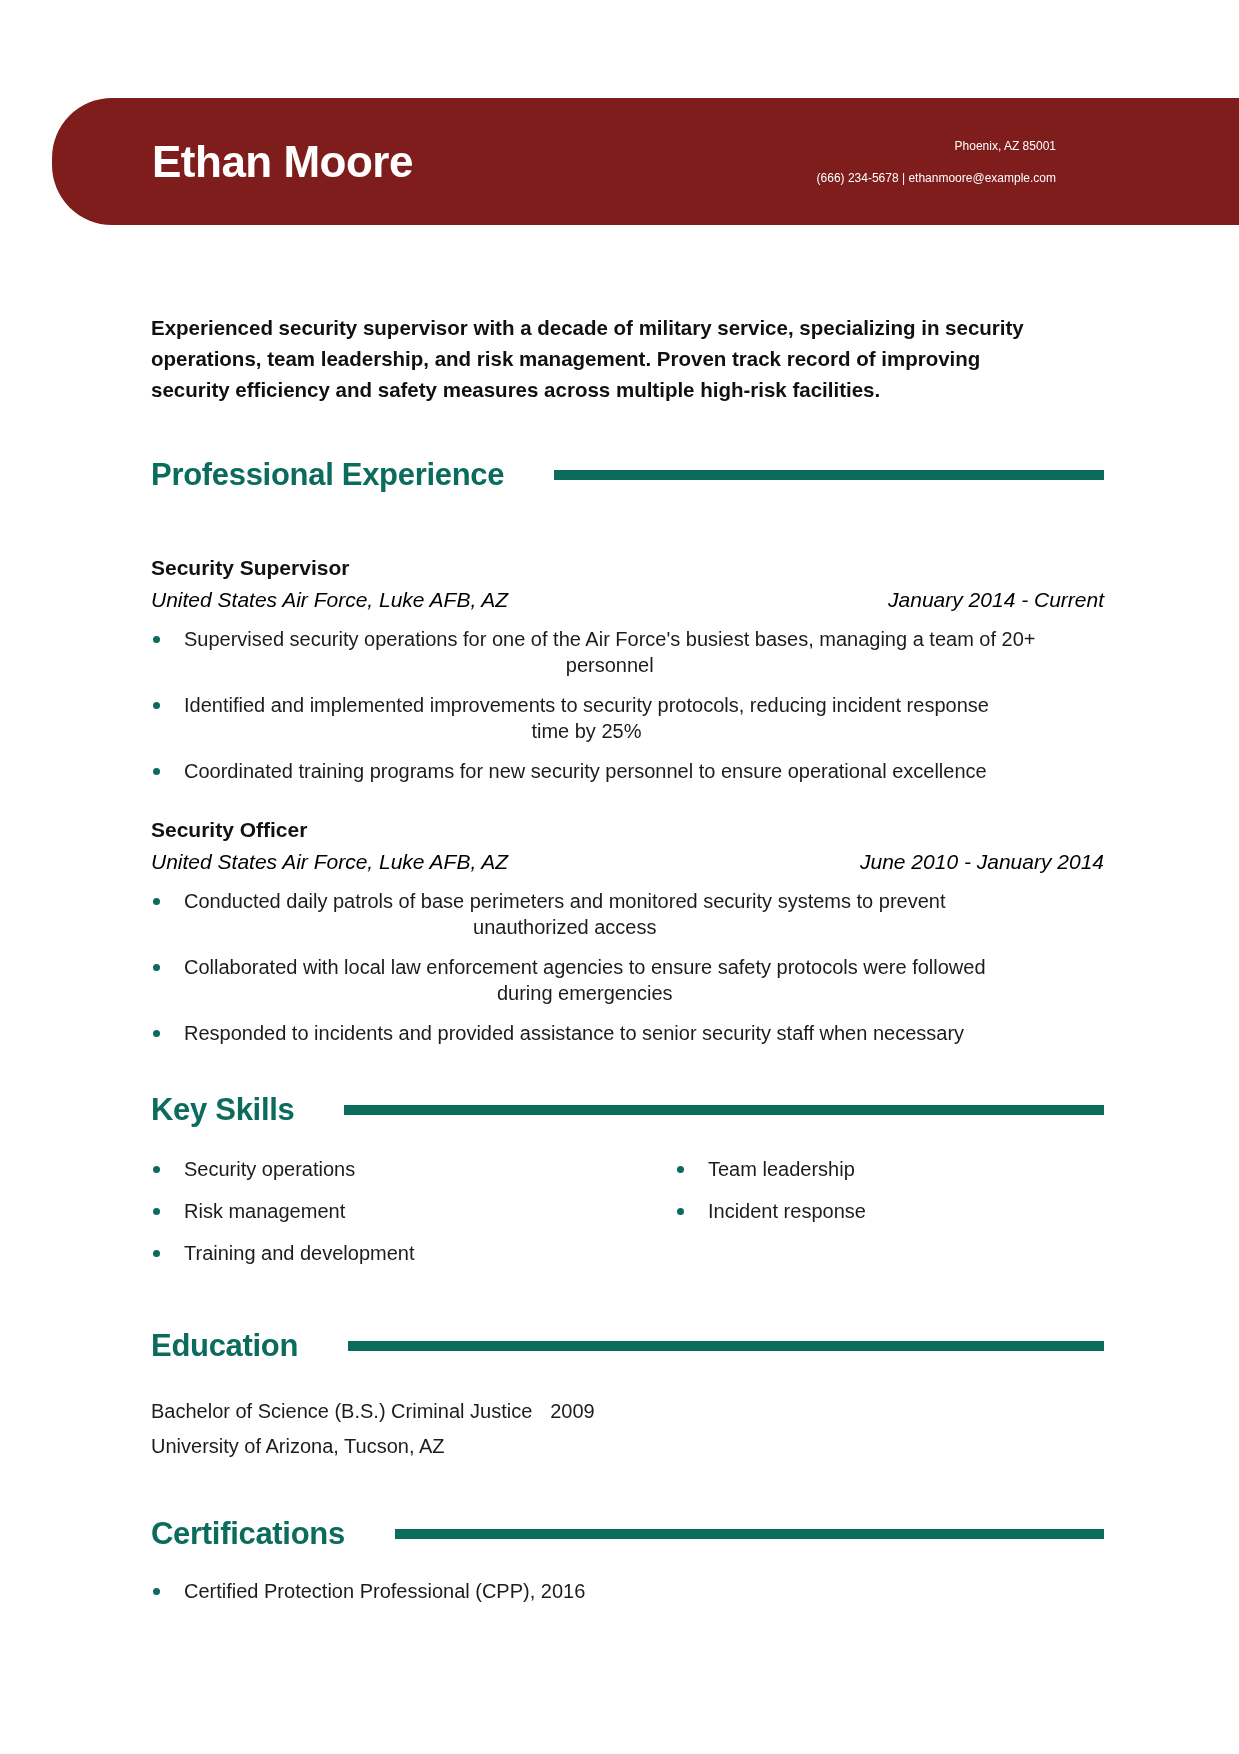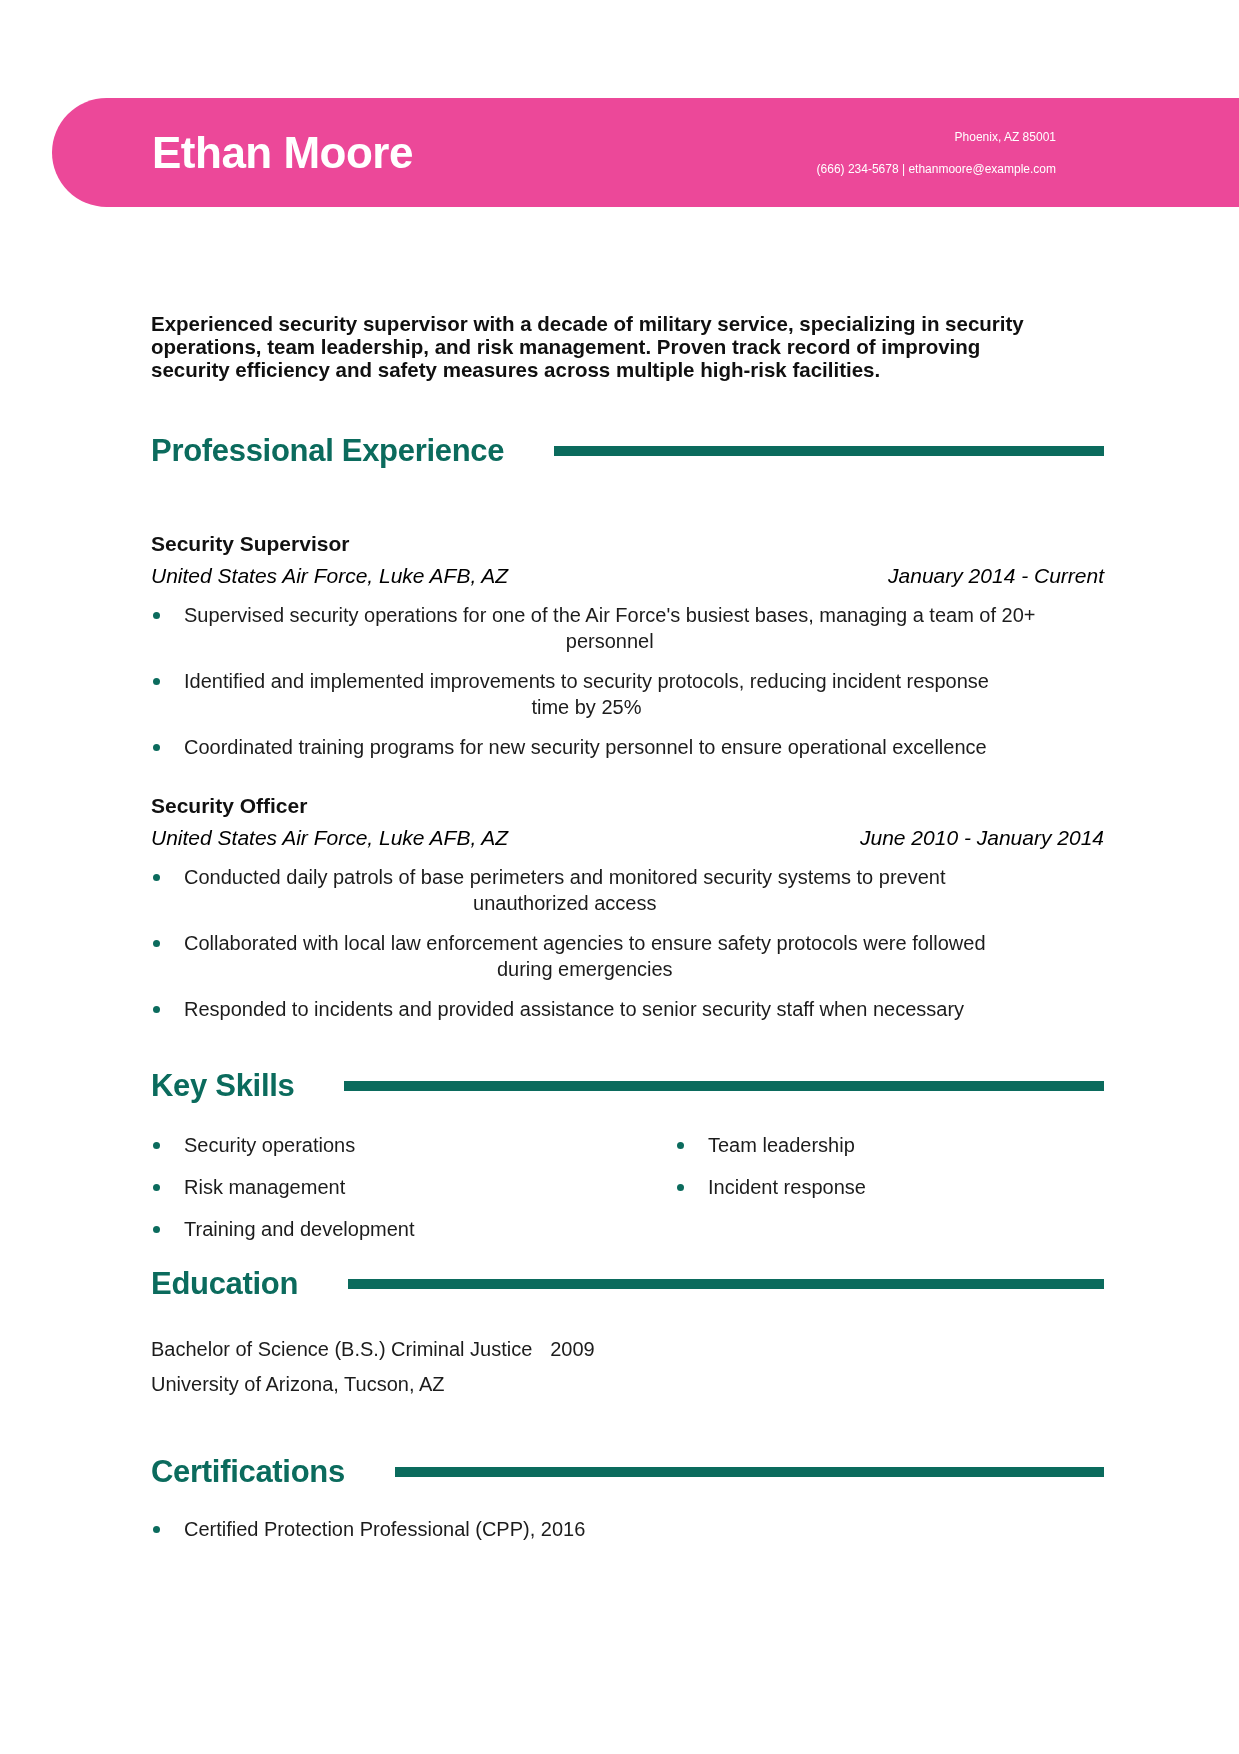--- a/index.html
+++ b/index.html
@@ -8,22 +8,22 @@
   .page {
     position:relative;
     width:1239px; height:1754px;
     background:#ffffff;
     overflow:hidden;
   }
   
   .banner {
     position:absolute;
     top:98px; left:52px; right:0;
-    height:109px;
-    background:#ec4899;
+    height:127px;
+    background:#7f1d1d;
     border-radius:60px 0 0 60px;
     display:flex;
     align-items:center;
     justify-content:space-between;
     padding:0 183px 0 100px;
   }
   .name {
     color:#ffffff;
     font-size:44px;
     font-weight:700;
@@ -35,36 +35,36 @@
     color:#ffffff;
     font-size:12px;
     line-height:32px;
     white-space:nowrap;
   }
   
   .content { position:relative; padding:312px 135px 0 151px; }
   .summary {
     font-size:20.5px;
     font-weight:700;
-    line-height:23px;
+    line-height:31px;
     color:#101010;
     white-space:pre-line;
   }
   .section-head { display:flex; align-items:center; }
   .section-head h2 {
     font-size:31px;
     font-weight:700;
     color:#0b6b5d;
     white-space:nowrap;
     letter-spacing:-0.3px;
   }
   .rule { flex:1; height:10px; background:#0b6b5d; margin-left:50px; }
   .head-experience { margin-top:52px; }
   .head-skills { margin-top:46px; }
-  .head-education { margin-top:24px; }
+  .head-education { margin-top:62px; }
   .head-certifications { margin-top:52px; }
 
   .job-title { margin-top:63px; font-size:21px; font-weight:700; color:#111111; }
   .job-title.second { margin-top:34px; }
   .job-meta {
     margin-top:8px;
     display:flex;
     justify-content:space-between;
     font-size:21px;
     font-style:italic;

